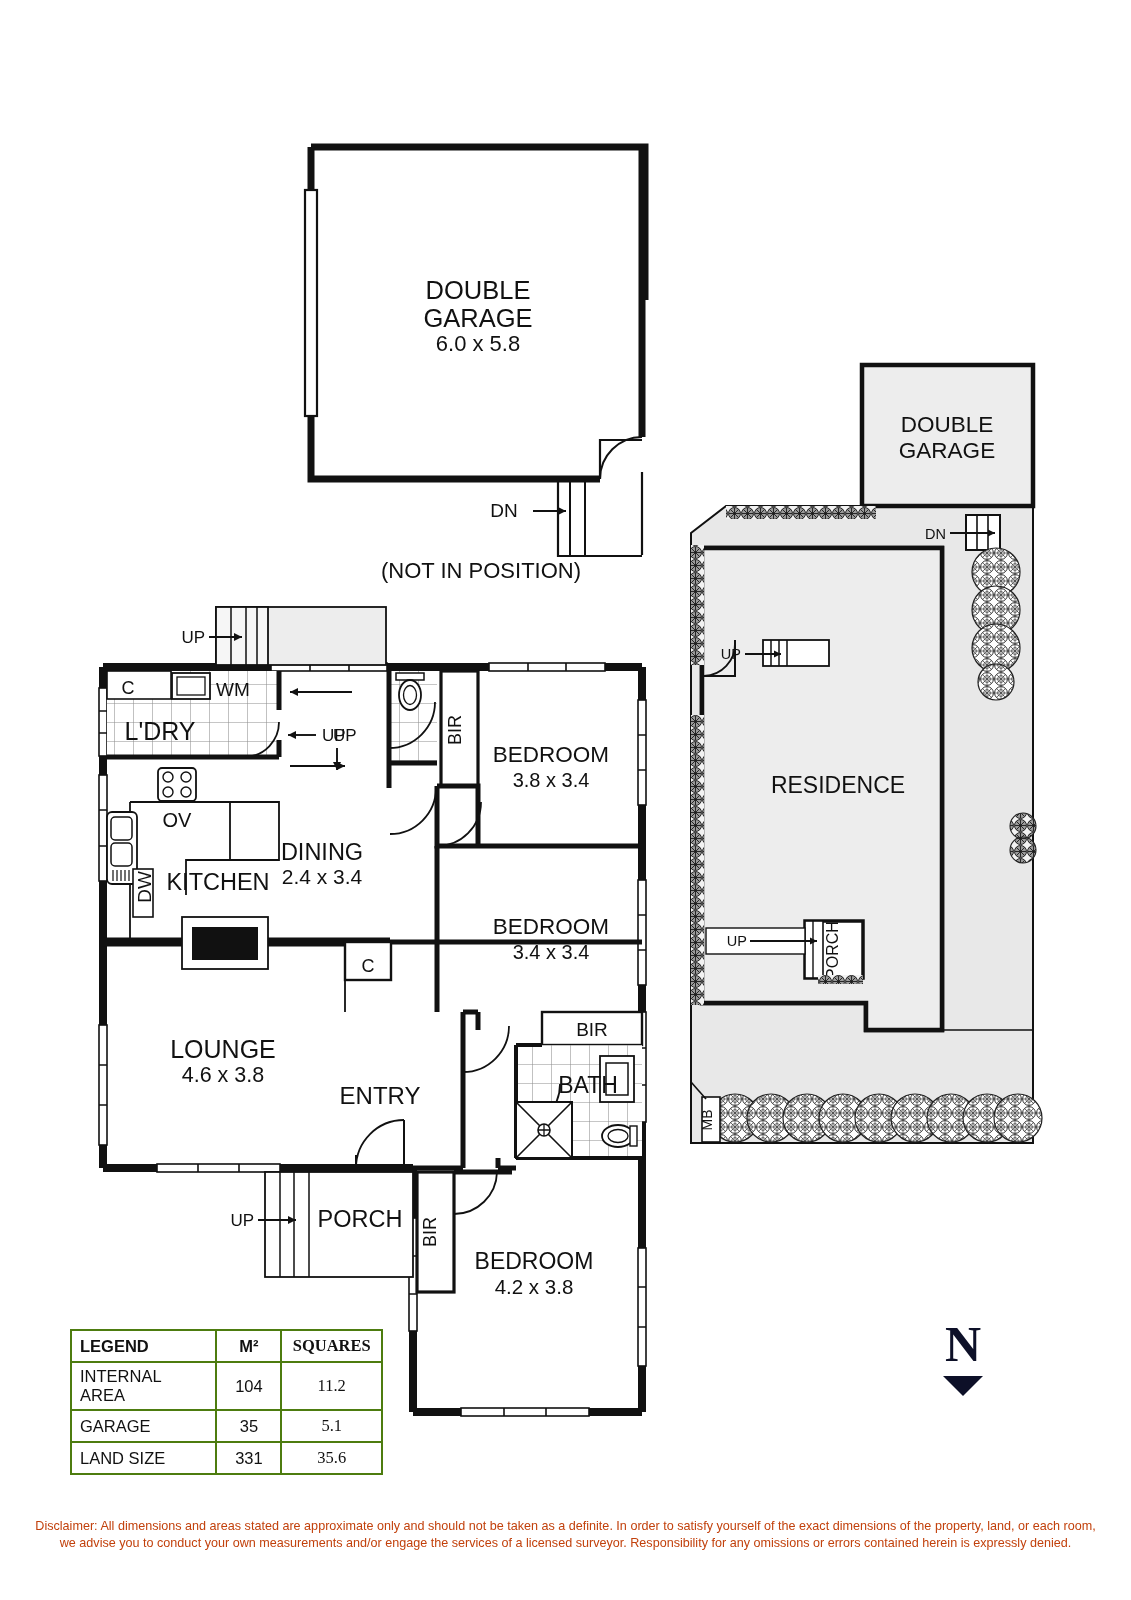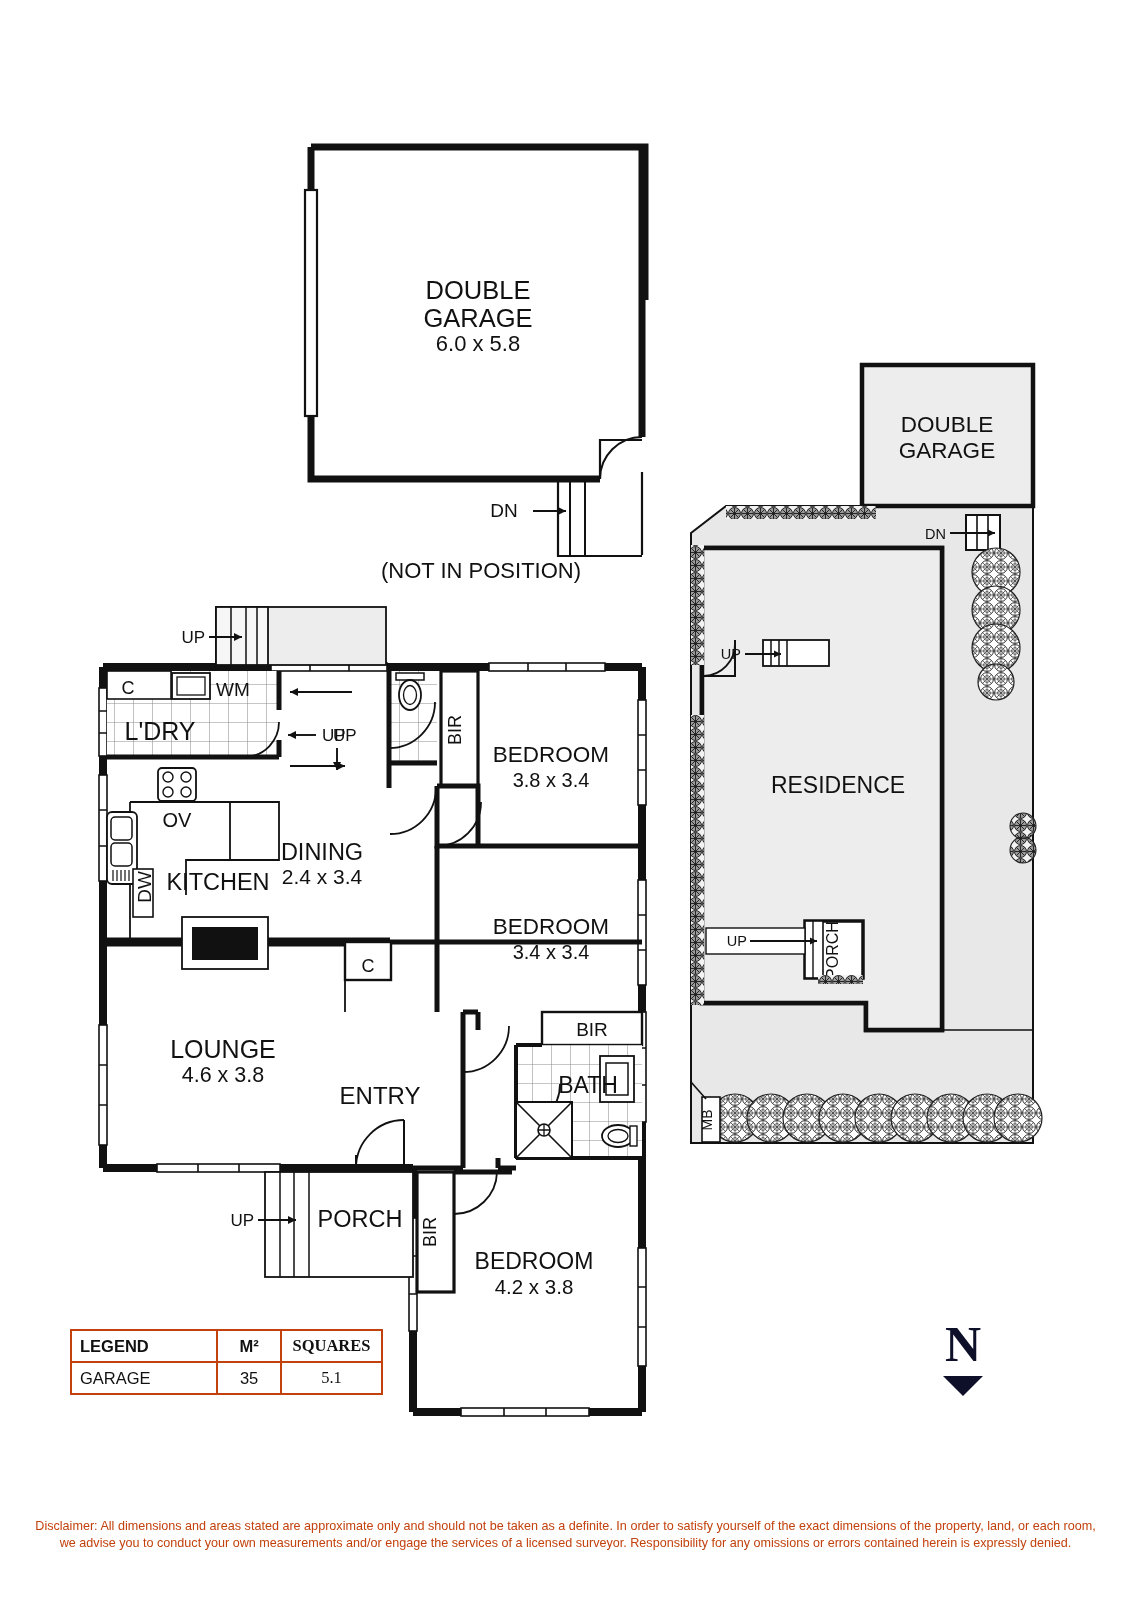--- a/index.html
+++ b/index.html
@@ -12,21 +12,21 @@
   svg{display:block;}
   .lbl{font-family:"Liberation Sans", sans-serif;fill:#111;}
   
   #legend-table{
     position:absolute;left:70px;top:1329px;width:313px;
     border-collapse:collapse;
     font-family:"Liberation Sans", sans-serif;
     font-size:16.5px;
   }
   #legend-table td,#legend-table th{
-    border:2px solid #c2410c;
+    border:2px solid #4d7c0f;
     padding:4px 8px;
     height:22px;
     color:#111;
     text-align:center;
   }
   #legend-table th{font-weight:bold;}
   #legend-table th.lcol,#legend-table td.lcol{text-align:left;width:163px;}
   #legend-table .mcol{width:62px;}
   #legend-table .scol{width:86px;font-family:Liberation Serif, serif;}
   
@@ -413,23 +413,33 @@
 <table id="legend-table">
   <thead>
     <tr>
       <th class="lcol">LEGEND</th>
       <th class="mcol">M²</th>
       <th class="scol">SQUARES</th>
     </tr>
   </thead>
   <tbody>
     <tr>
+      <td class="lcol">INTERNAL AREA</td>
+      <td class="mcol">104</td>
+      <td class="scol">11.2</td>
+    </tr>
+    <tr>
       <td class="lcol">GARAGE</td>
       <td class="mcol">35</td>
       <td class="scol">5.1</td>
+    </tr>
+    <tr>
+      <td class="lcol">LAND SIZE</td>
+      <td class="mcol">331</td>
+      <td class="scol">35.6</td>
     </tr>
   </tbody>
 </table>
 
 <div id="north">
   <div class="nletter">N</div>
   <svg width="64" height="30">
     <polygon points="12,6 52,6 32,26" fill="#0d1028"></polygon>
   </svg>
 </div>

